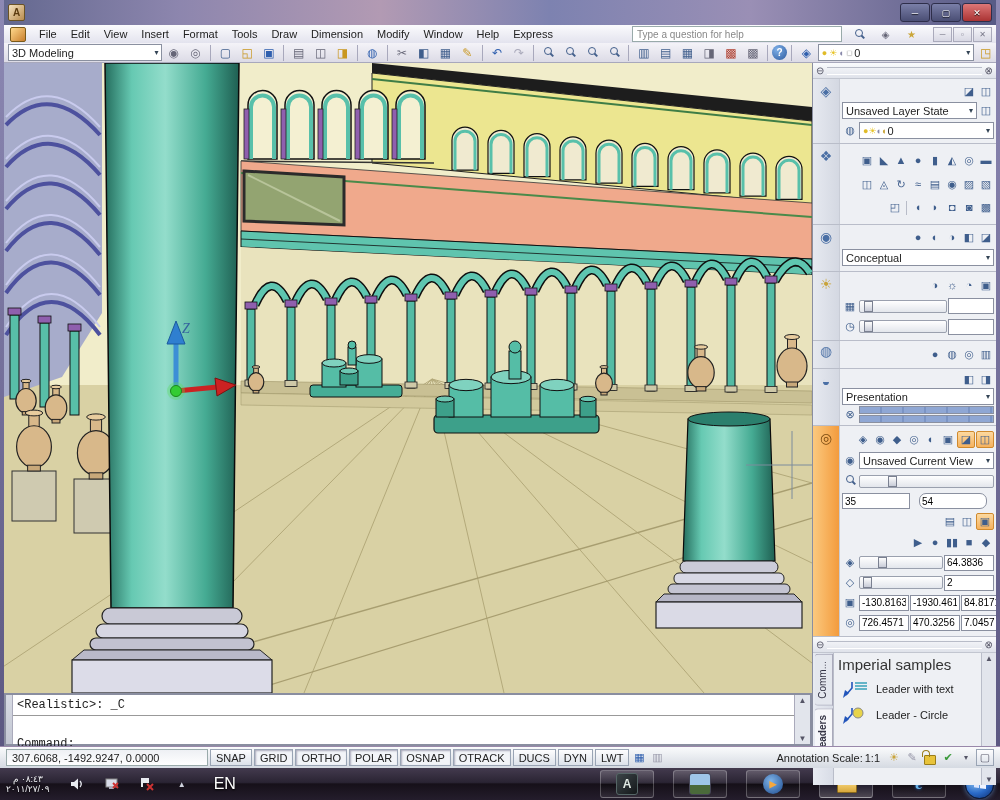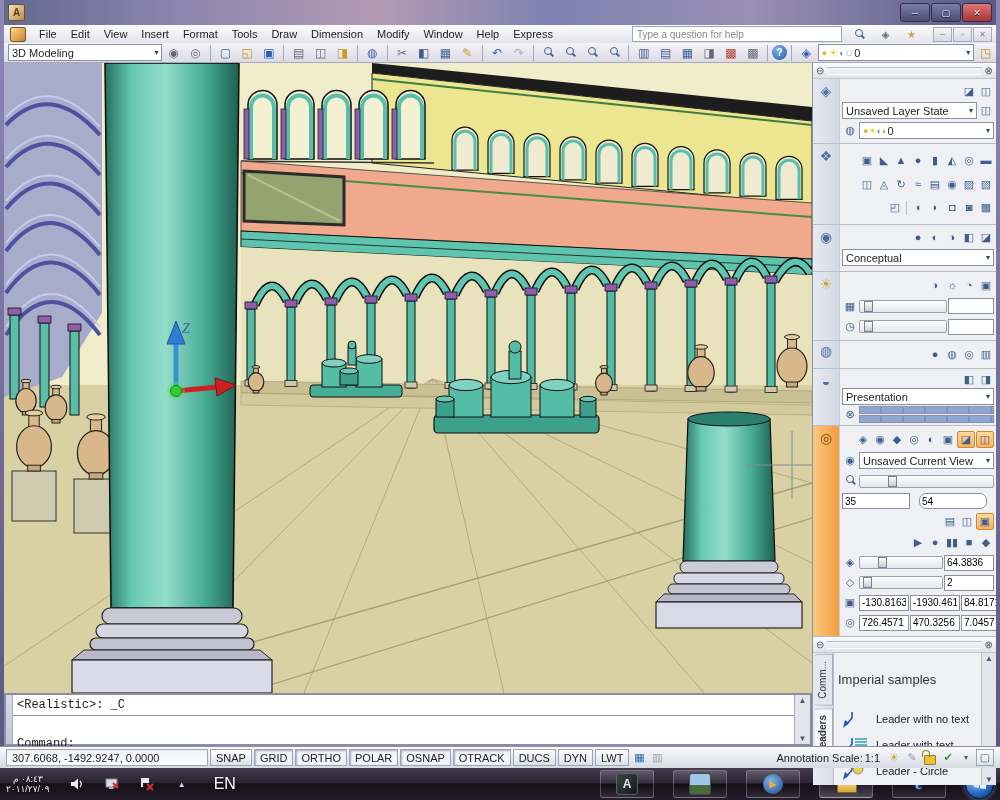--- a/index.html
+++ b/index.html
@@ -66,21 +66,21 @@
   .sld{flex:1;position:relative;height:11px;border:1px solid #9aa0ae;background:linear-gradient(#fff,#e3e6ec);border-radius:2px;}
   .sld i{position:absolute;top:0px;width:7px;height:9px;background:linear-gradient(#fdfdfd,#c8ccd8);border:1px solid #7a8090;}
   .pbar{flex:1;display:flex;flex-direction:column;gap:1px;}
   .pbar div{height:6px;background:repeating-linear-gradient(90deg,#8fa7d4 0 20px,#7b94c4 20px 22px);border:1px solid #8a90a0;}
   
   .palette{display:flex;height:132px;background:#eef0f4;}
   .ptabs{width:20px;display:flex;flex-direction:column;border-right:1px solid #b9bdc9;background:linear-gradient(90deg,#e8ebf2,#d8dce6);}
   .vtab{writing-mode:vertical-rl;transform:rotate(180deg);font-size:10px;color:#334;padding:6px 2px;border:1px solid #aab;border-right:none;background:#e4e7ee;margin:1px 0 1px 2px;border-radius:0 3px 3px 0;}
   .vtab.active{background:#f6f7fa;font-weight:bold;}
   .pbody{flex:1;display:flex;flex-direction:column;overflow:hidden;}
-  .pgroup{font-size:13px;color:#333;padding:19px 4px;}
+  .pgroup{font-size:15px;color:#333;padding:3px 4px;}
   .pitem{display:flex;align-items:center;gap:8px;padding:3px 2px 3px 8px;font-size:11px;color:#222;}
   .pscroll{width:14px;background:#e2e5ec;border-left:1px solid #b9bdc9;display:flex;flex-direction:column;justify-content:space-between;align-items:center;font-size:8px;color:#556;padding:1px 0;}
   
   .cmd{position:absolute;left:4px;top:693px;width:808px;height:53px;background:#fff;border:2px solid #8a8ea0;box-sizing:border-box;display:flex;}
   .cmdgrip{width:6px;background:linear-gradient(#d8dbe4,#c2c6d2);border-right:1px solid #aab;}
   .cmdbody{flex:1;font-family:"Liberation Mono",monospace;font-size:12px;display:flex;flex-direction:column;}
   .cmdhist{flex:1;padding:3px 4px;border-bottom:1px solid #999;}
   .cmdprompt{height:16px;padding:1px 4px;margin-top:20px;}
   .cmdscroll{width:15px;background:#e2e5ec;border-left:1px solid #aab;display:flex;flex-direction:column;justify-content:space-between;align-items:center;font-size:8px;color:#556;padding:1px 0;}
   
@@ -699,27 +699,20 @@
             <span class="vtab">Comm...</span>
             <span class="vtab active">Leaders</span>
           </div>
           <div class="pbody">
             <div class="pgroup">Imperial samples</div>
             <div id="palitems">
                 <div class="pitem">
                   <svg width="26" height="20">
                     <path d="M4 16 L10 9 L10 3" stroke="#2255bb" stroke-width="1.6" fill="none"></path>
                     <polygon points="1,19 7,14 3,11" fill="#2255bb"></polygon>
-                  </svg>
-                  <span>Leader with no text</span>
-                </div>
-                <div class="pitem">
-                  <svg width="26" height="20">
-                    <path d="M4 16 L10 9 L10 3" stroke="#2255bb" stroke-width="1.6" fill="none"></path>
-                    <polygon points="1,19 7,14 3,11" fill="#2255bb"></polygon>
                     <line x1="13" y1="4" x2="25" y2="4" stroke="#2a9bb5" stroke-width="1.4"></line>
                     <line x1="13" y1="7" x2="25" y2="7" stroke="#2a9bb5" stroke-width="1.4"></line>
                     <line x1="13" y1="10" x2="25" y2="10" stroke="#2a9bb5" stroke-width="1.4"></line>
                   </svg>
                   <span>Leader with text</span>
                 </div>
                 <div class="pitem">
                   <svg width="26" height="20">
                     <path d="M4 16 L10 9 L10 3" stroke="#2255bb" stroke-width="1.6" fill="none"></path>
                     <polygon points="1,19 7,14 3,11" fill="#2255bb"></polygon>

